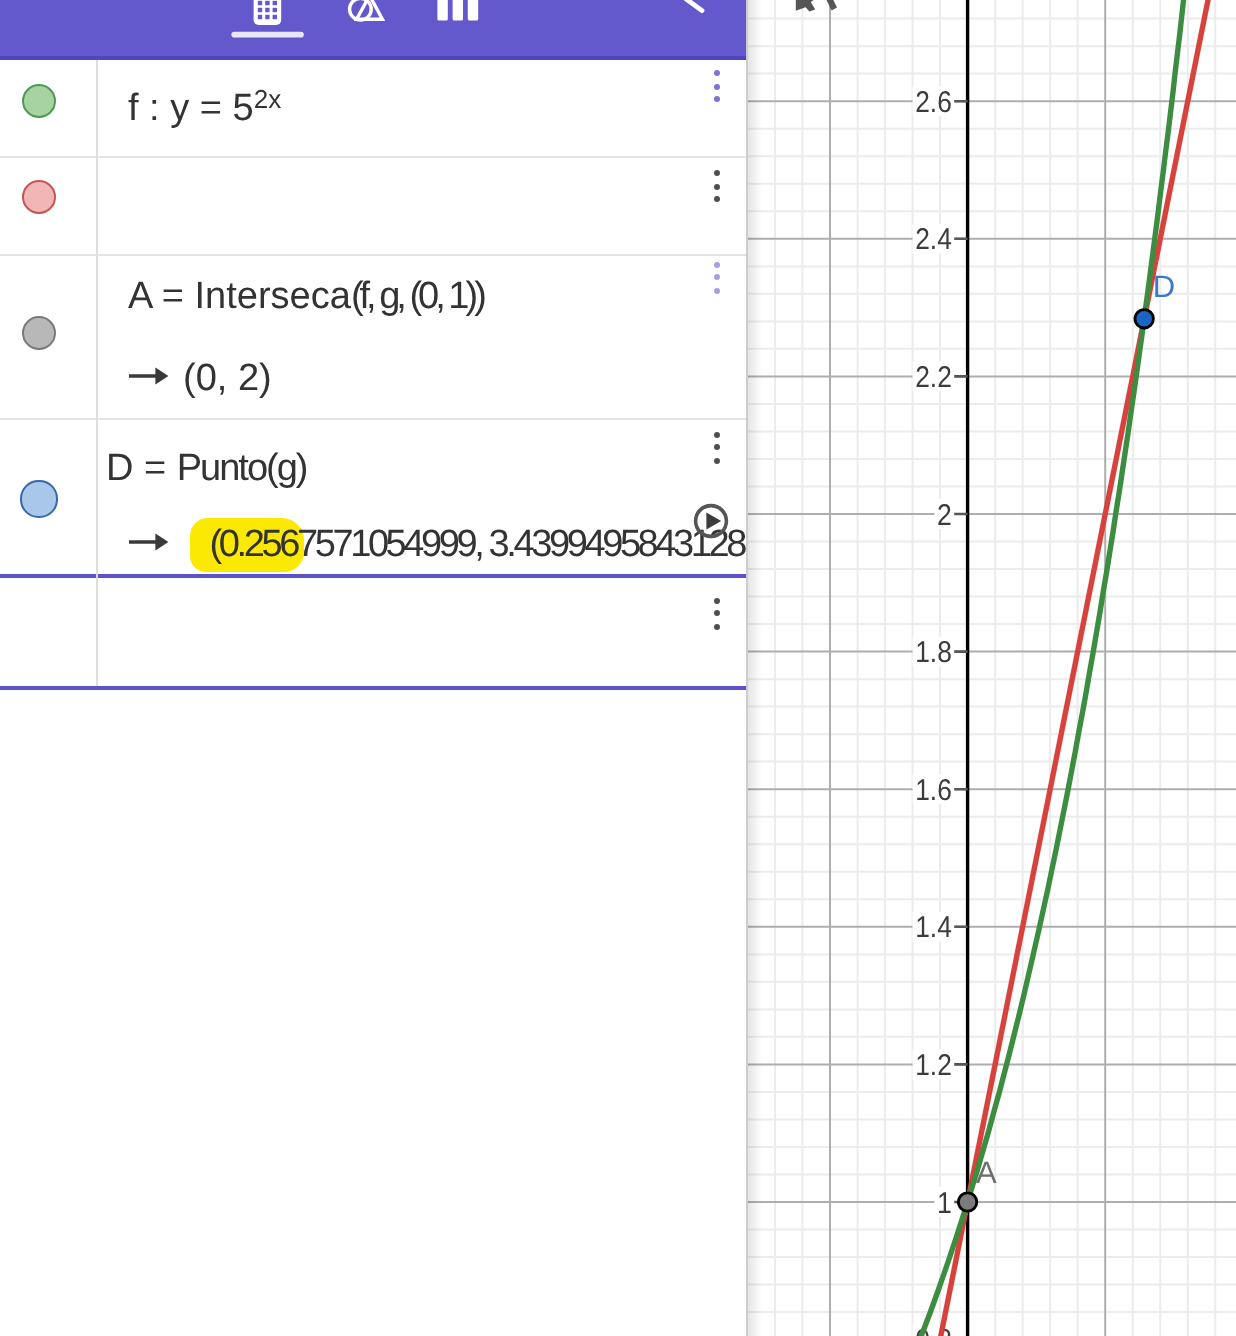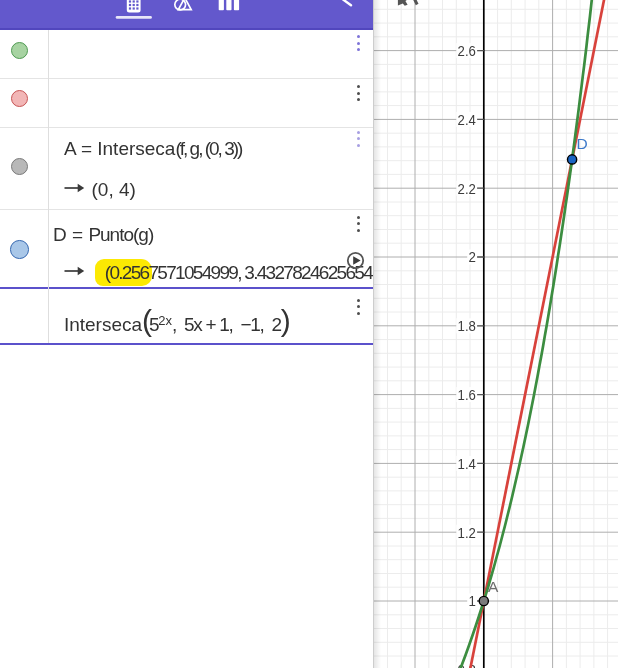--- a/index.html
+++ b/index.html
@@ -26,33 +26,33 @@
 <div class="divh" style="top:127px"></div>
 <div class="divh" style="top:208.5px"></div>
 <div class="divp" style="top:286.5px"></div>
 <div class="divp" style="top:342.5px"></div>
 <div id="coldiv"></div>
 <div class="circ" style="left:10.8px;top:42px;background:#a7d3a2;border:1.6px solid #4f9a52"></div>
 <div class="circ" style="left:10.8px;top:89.5px;background:#f2b6b6;border:1.6px solid #c75454"></div>
 <div class="circ" style="left:10.8px;top:158px;background:#b8b8b8;border:1.6px solid #7a7a7a"></div>
 <div class="circ" style="left:10.4px;top:240px;width:18.5px;height:18.5px;background:#a9c7e8;border:1.6px solid #3668b0"></div>
 <div id="hl"></div>
-<div class="txt" style="left:64px;top:138.5px">A = Interseca<span class="tight">(f, g, (0, 3))</span></div>
+<div class="txt" style="left:64px;top:40.3px">f : y = 5<span class="sup">2x</span></div>
+<div class="txt" style="left:64px;top:138.5px">A = Interseca<span class="tight">(f, g, (0, 1))</span></div>
 <svg class="arr" width="23" height="12" viewBox="0 0 23 12" style="position:absolute;left:64.3px;top:181.8px">
         <line x1="0.5" y1="6" x2="18" y2="6" stroke="#3a3a3a" stroke-width="1.7"></line>
         <path d="M13.7,1.7 L20.2,6 L13.7,10.3 Z" fill="#3a3a3a"></path>
       </svg>
-<div class="txt" style="left:91.5px;top:179.5px">(0, 4)</div>
+<div class="txt" style="left:91.5px;top:179.5px">(0, 2)</div>
 <svg class="arr" width="23" height="12" viewBox="0 0 23 12" style="position:absolute;left:64.3px;top:265px">
         <line x1="0.5" y1="6" x2="18" y2="6" stroke="#3a3a3a" stroke-width="1.7"></line>
         <path d="M13.7,1.7 L20.2,6 L13.7,10.3 Z" fill="#3a3a3a"></path>
       </svg>
 <div class="txt" style="left:53px;top:224.8px">D = <span style="letter-spacing:-1px">Punto(g)</span></div>
-<div class="txt" style="left:104.8px;top:262.5px;letter-spacing:-1.7px">(0.2567571054999, 3.4327824625654</div>
-<div class="txt" style="left:63.9px;top:311.3px">Interseca<span style="letter-spacing:-1.3px"><span class="bigp">(</span>5<span class="sup">2x</span>,  5x + 1,  −1,  2<span class="bigp">)</span></span></div>
+<div class="txt" style="left:104.8px;top:262.5px;letter-spacing:-1.7px">(0.2567571054999, 3.4399495843128</div>
 <div class="dot" style="top:35px;background:#7e74d8"></div>
 <div class="dot" style="top:41.5px;background:#7e74d8"></div>
 <div class="dot" style="top:48px;background:#7e74d8"></div>
 <div class="dot" style="top:85px;background:#4e4e4e"></div>
 <div class="dot" style="top:91.5px;background:#4e4e4e"></div>
 <div class="dot" style="top:98px;background:#4e4e4e"></div>
 <div class="dot" style="top:130.5px;background:#a79fe2"></div>
 <div class="dot" style="top:137px;background:#a79fe2"></div>
 <div class="dot" style="top:143.5px;background:#a79fe2"></div>
 <div class="dot" style="top:215.5px;background:#4e4e4e"></div>

